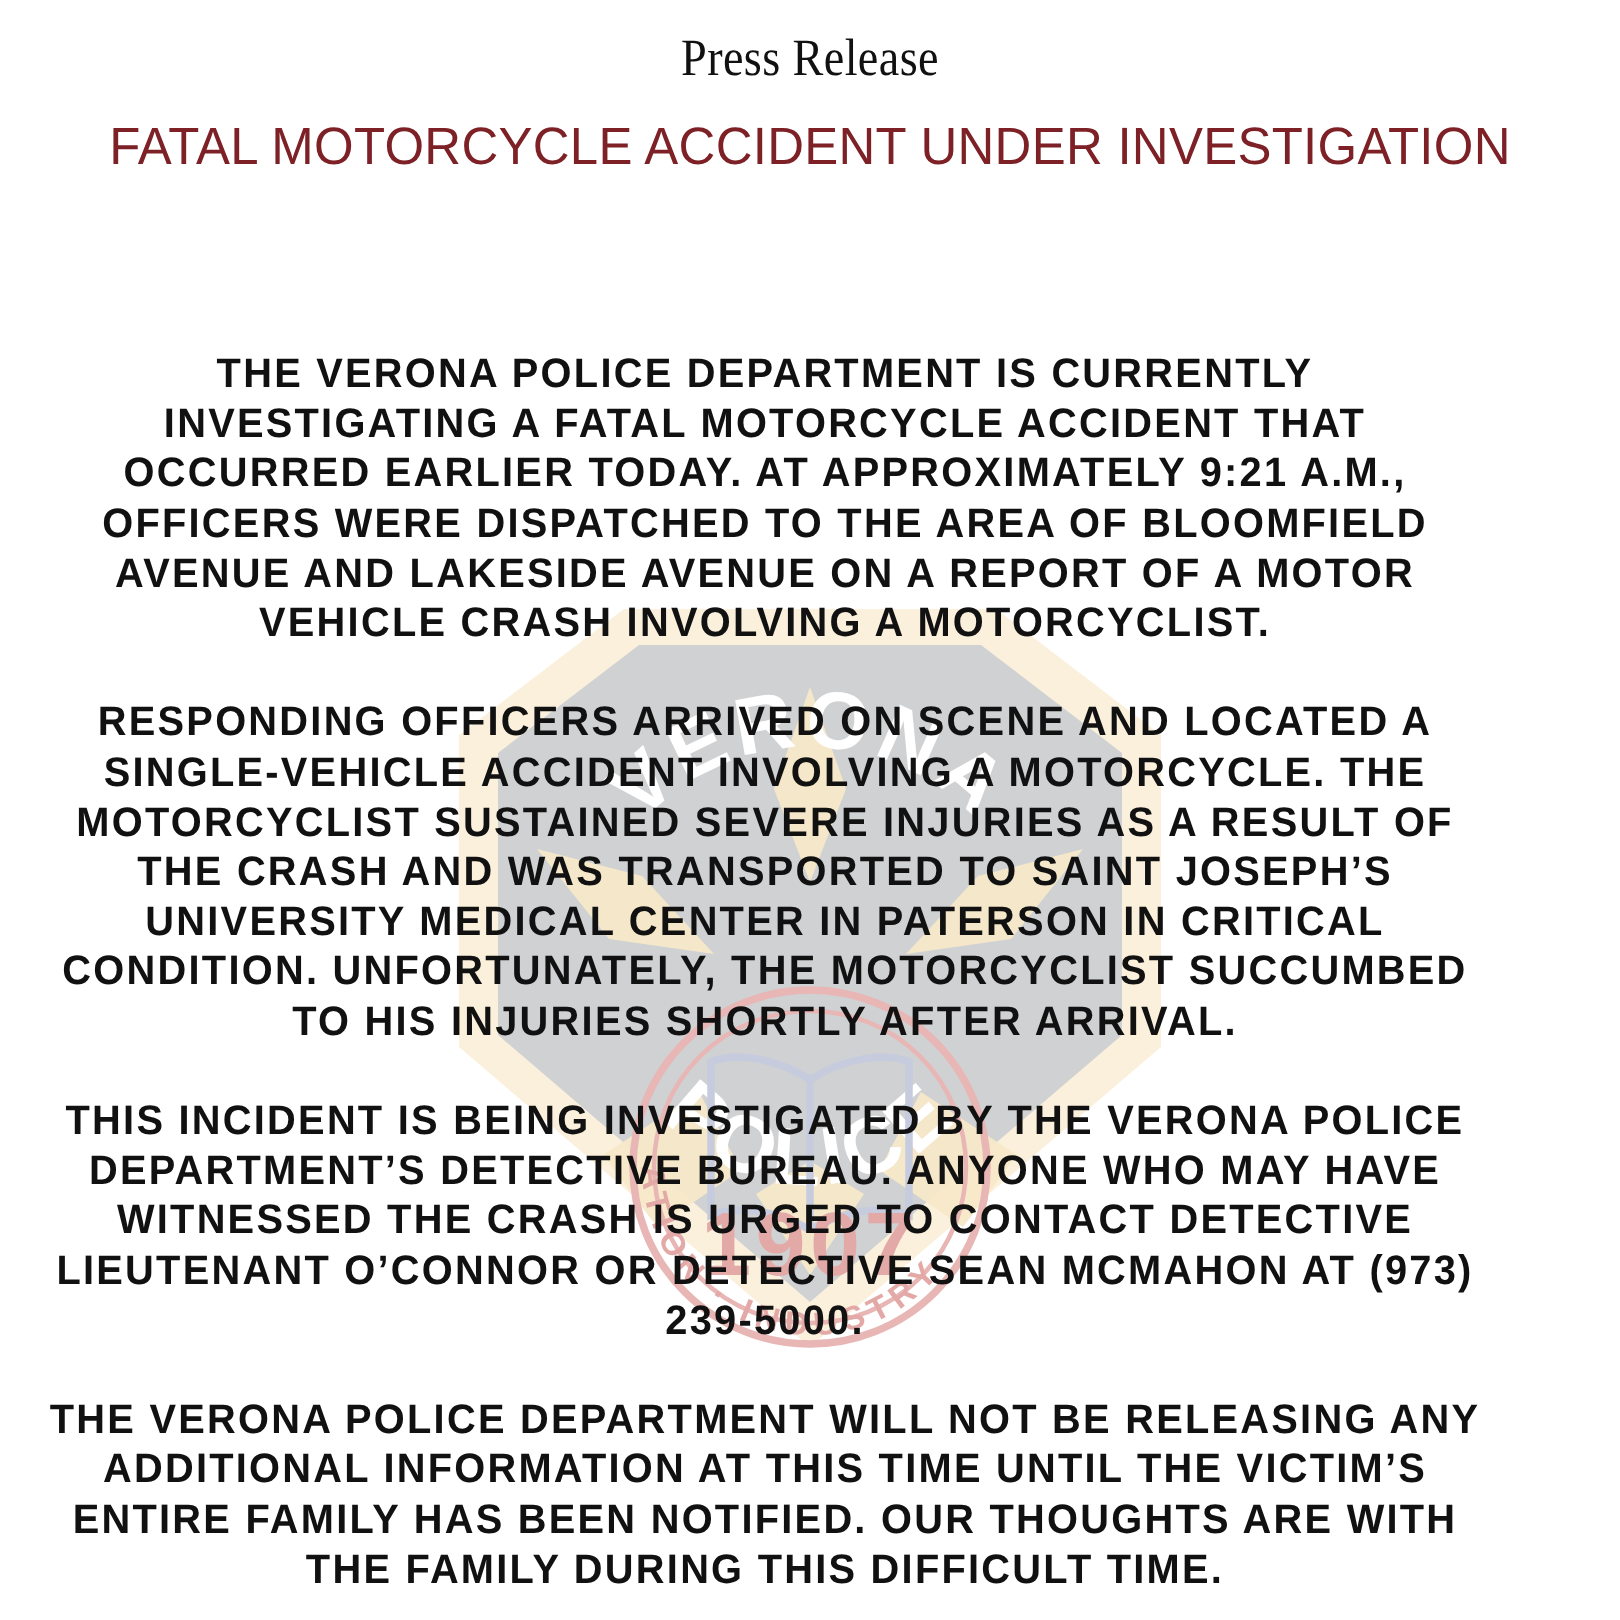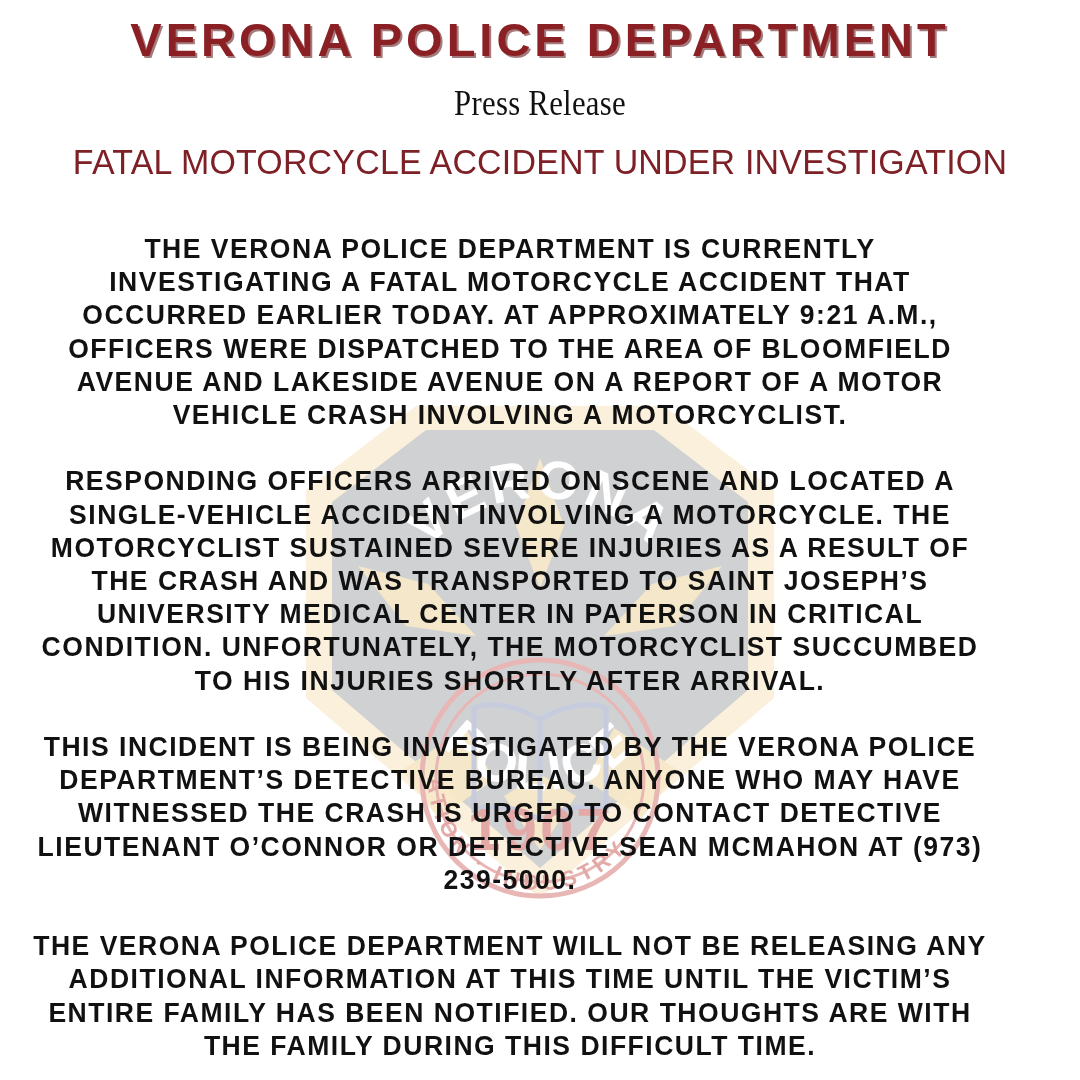--- a/index.html
+++ b/index.html
@@ -164,21 +164,20 @@
         <text x="242" y="452" text-anchor="middle" font-family="Liberation Sans, sans-serif" font-weight="bold" font-size="60" letter-spacing="3" fill="#E3A9A7">1907</text>
         <text font-family="Liberation Sans, sans-serif" font-weight="bold" font-size="22" letter-spacing="5" fill="#E3A9A7">
           <textPath href="#sealArcL" startOffset="25%" text-anchor="middle">RECREATION · INDUSTRY</textPath>
         </text>
       </g>
     </svg>
   </div>
 
   <div id="content">
 
-    <h1 class="masthead">VERONA POLICE DEPARTMENT</h1>
 
     <div class="press-release">Press Release</div>
 
     <h2 class="headline">FATAL MOTORCYCLE ACCIDENT UNDER INVESTIGATION</h2>
 
     <div id="body-copy">
       <p class="para">The Verona Police Department is currently investigating a fatal motorcycle accident that occurred earlier today. At approximately 9:21 a.m., officers were dispatched to the area of Bloomfield Avenue and Lakeside Avenue on a report of a motor vehicle crash involving a motorcyclist.</p>
       <p class="para">Responding officers arrived on scene and located a single-vehicle accident involving a motorcycle.
 The motorcyclist sustained severe injuries as a result of the crash and was transported to Saint Joseph’s University Medical Center in Paterson in critical condition. Unfortunately, the motorcyclist succumbed to his injuries shortly after arrival.</p>
       <p class="para">This incident is being investigated by the Verona Police Department’s Detective Bureau. Anyone who may have witnessed the crash is urged to contact Detective Lieutenant O’Connor or Detective Sean McMahon at (973) 239-5000.</p>

